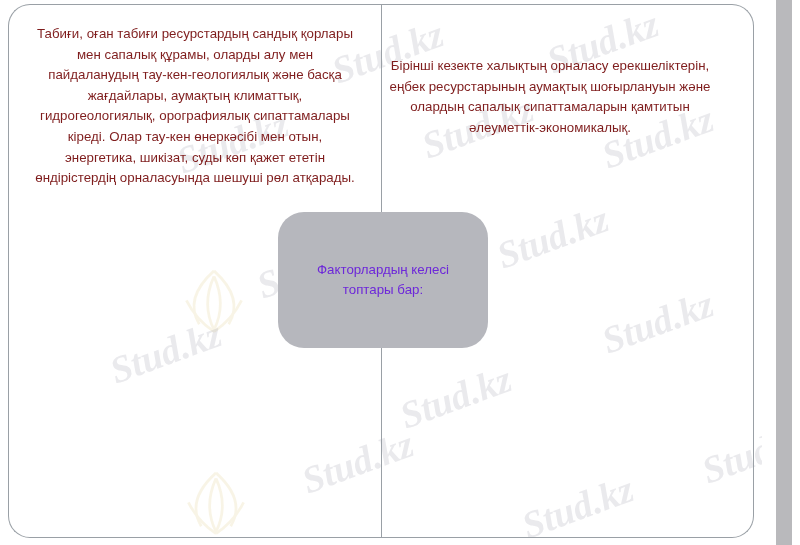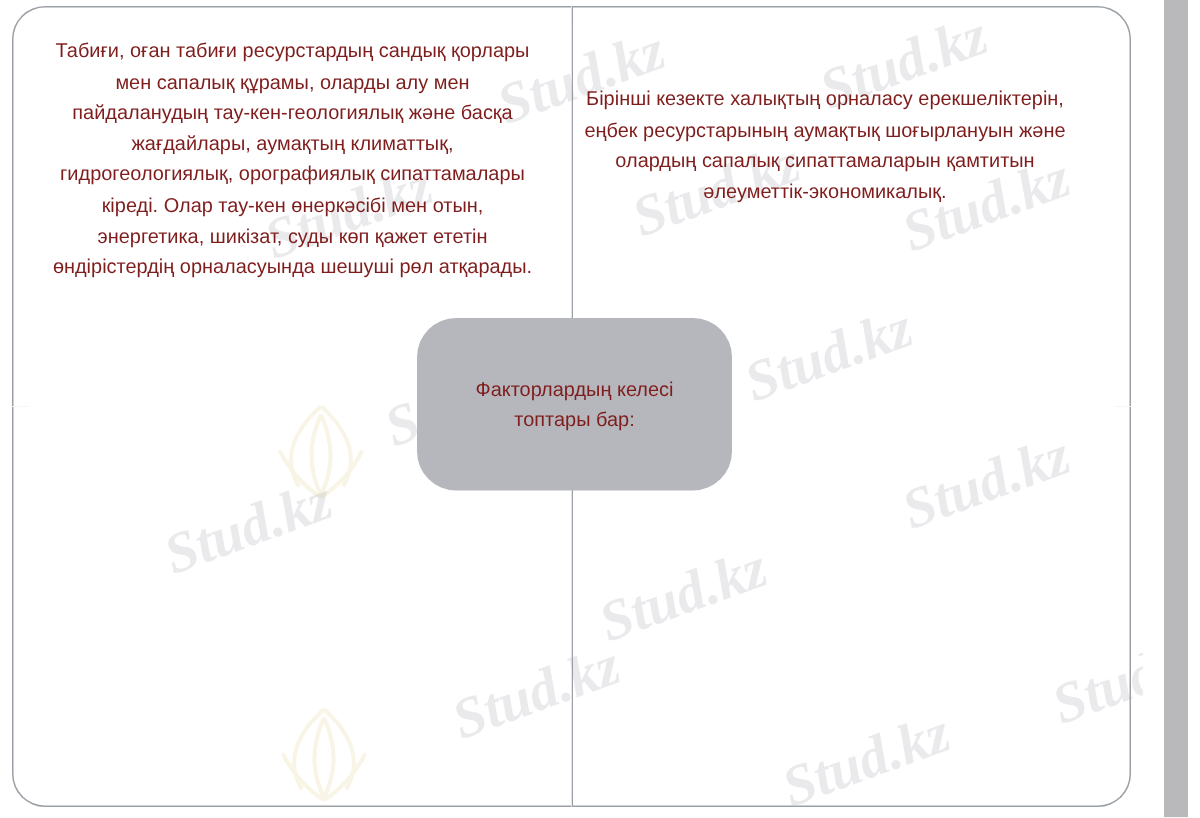--- a/index.html
+++ b/index.html
@@ -86,28 +86,28 @@
   #t-tr { left: 363px; top: 52px;  width: 358px; }
   #t-bl { left: 8px;   top: 372px; width: 358px; }
   #t-br { left: 381px; top: 385px; width: 358px; }
 
   
   #center-node {
     position: absolute;
     left: 270px;
     top: 208px;
     width: 210px;
-    height: 115px;
+    height: 136px;
     background: #b6b7bd;
     border-radius: 26px;
     display: flex;
     align-items: center;
     justify-content: center;
     text-align: center;
-    color: #7f1d1d;
+    color: #6d28d9;
     font-size: 13.3px;
     line-height: 1.5;
     padding: 0 16px;
     box-sizing: border-box;
   }
 </style>
 </head>
 <body>
 
 <div id="page">

